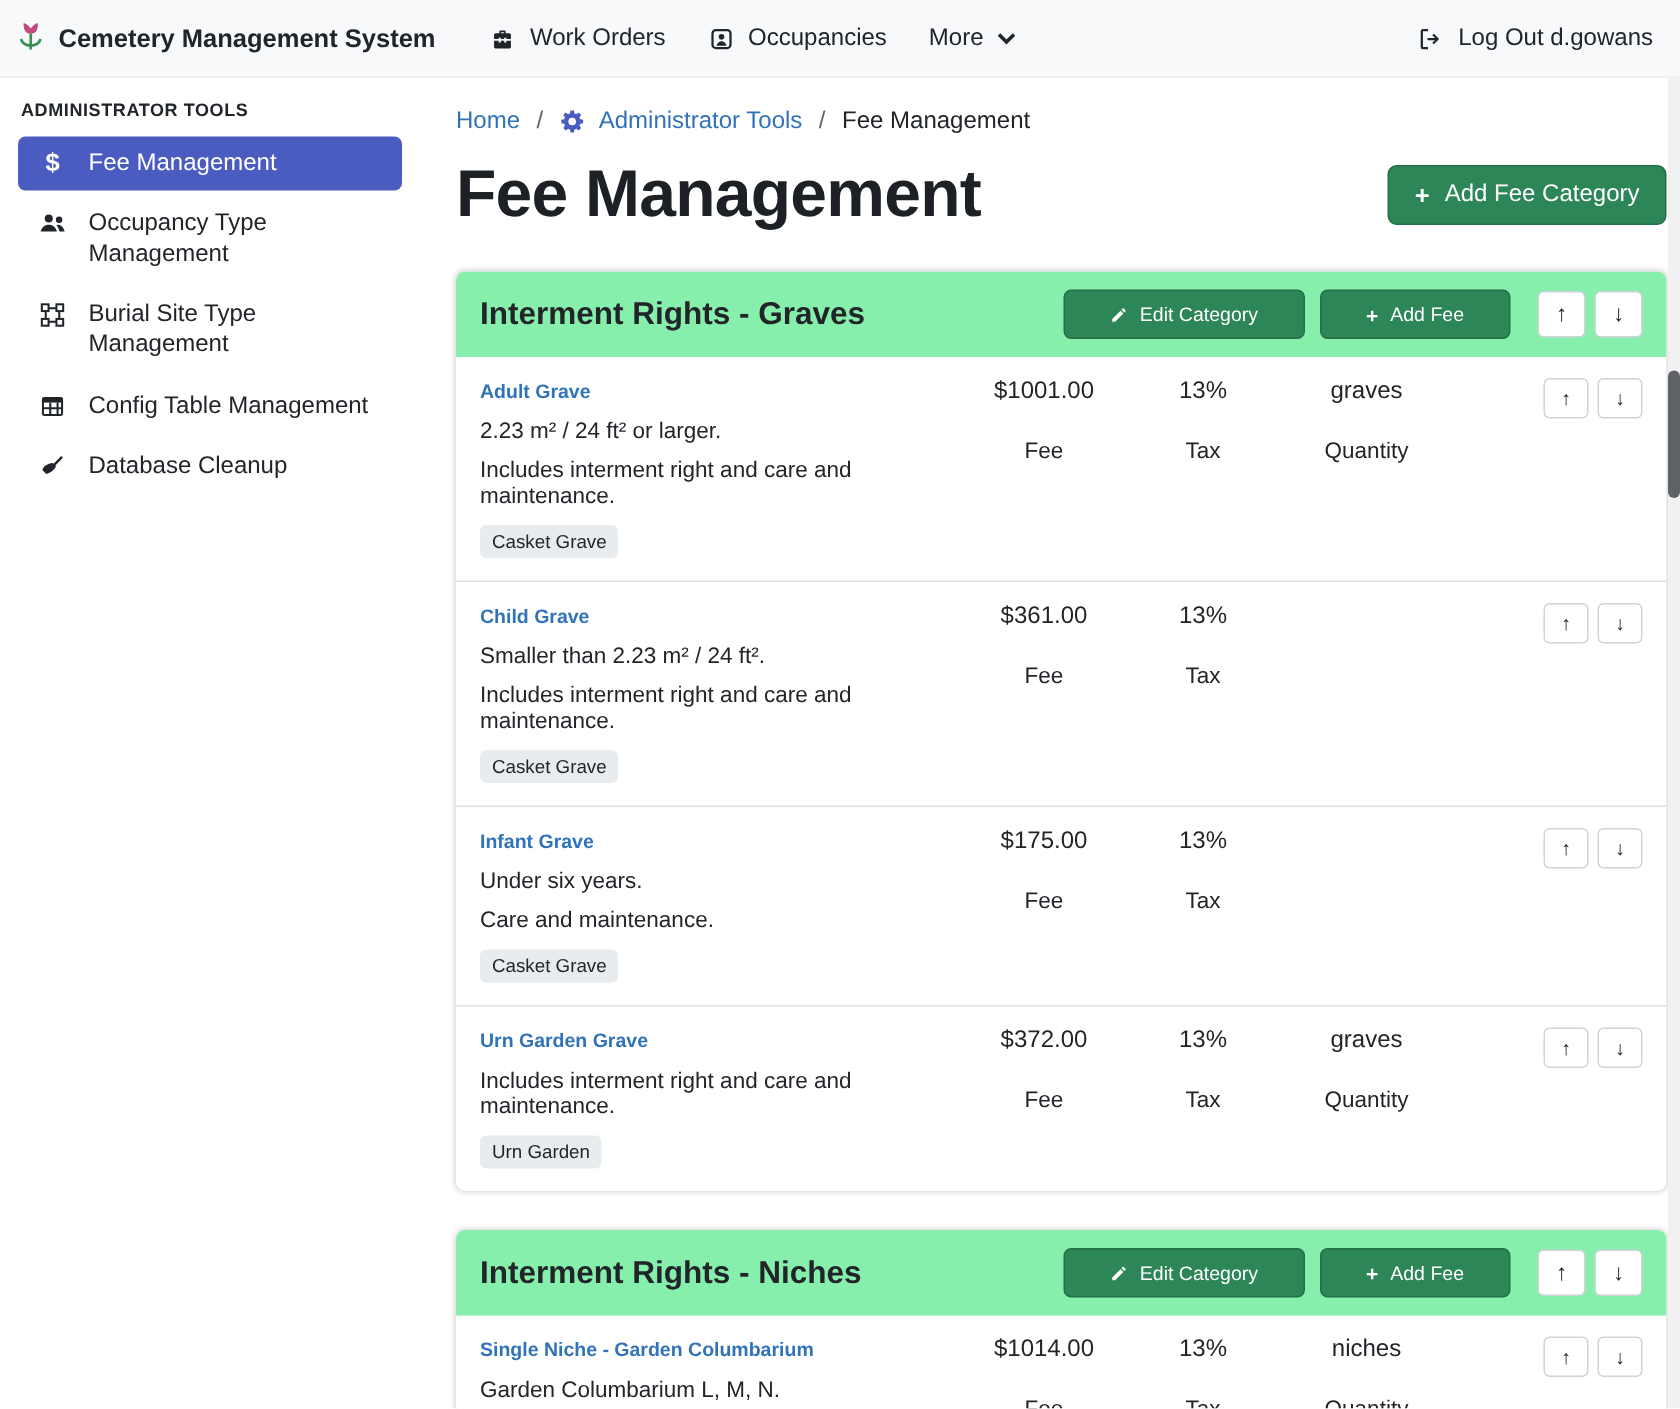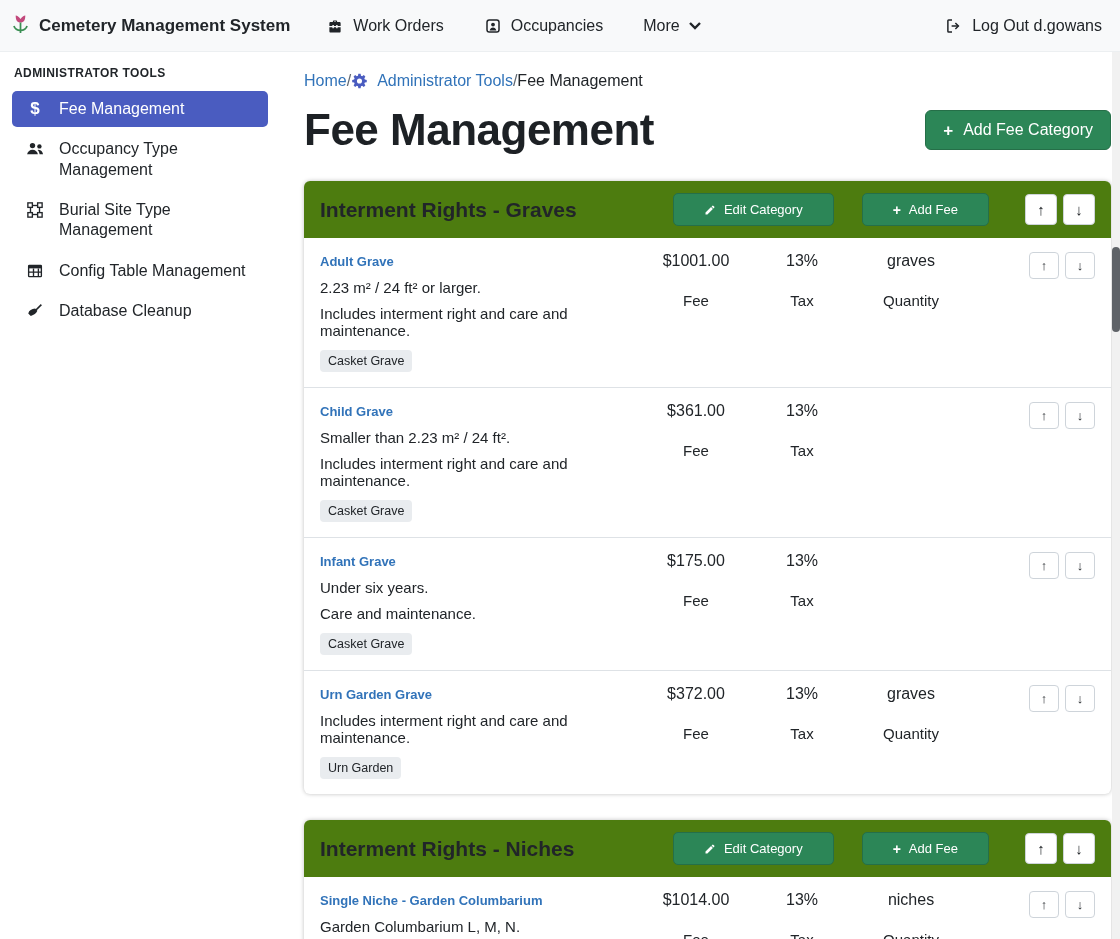--- a/index.html
+++ b/index.html
@@ -16,58 +16,58 @@
     width:1120px;height:939px;overflow:hidden;
   }
   .app{width:1120px;height:939px;position:relative;overflow:hidden;}
 
   
   .navbar{
     height:52px;background:#f8f9fa;display:flex;align-items:center;
     padding:0 18px 0 10px;border-bottom:1px solid #eceff1;
   }
   .brand{display:flex;align-items:center;gap:8px;font-weight:700;font-size:17px;margin-right:36px;white-space:nowrap;}
-  .nav-links{display:flex;align-items:center;gap:40px;}
+  .nav-links{display:flex;align-items:center;gap:28px;}
   .nav-link{display:flex;align-items:center;gap:9px;font-size:16px;color:#212529;cursor:pointer;white-space:nowrap;background:none;border:none;font-family:inherit;}
   .spacer{flex:1;}
   .logout{display:flex;align-items:center;gap:9px;font-size:16px;cursor:pointer;background:none;border:none;font-family:inherit;color:#212529;white-space:nowrap;}
   .nav-ico{display:inline-flex;align-items:center;}
 
   
   .layout{display:flex;height:887px;}
   .sidebar{width:280px;flex:none;padding-top:14px;background:#fff;}
   .sidebar-header{font-size:12px;font-weight:700;letter-spacing:.4px;color:#212529;padding:0 14px 11px;}
   .side-item{
     display:flex;gap:13px;align-items:flex-start;margin:0 12px 4px 12px;
     padding:8px 10px 8px 12px;border-radius:5px;font-size:16px;line-height:1.27;cursor:pointer;
   }
   .side-item .s-ico{width:22px;flex:none;display:flex;justify-content:center;margin-top:1px;}
   .side-item.active{background:var(--accent);color:#fff;}
   .dollar{font-weight:700;font-size:17px;line-height:1;}
 
   
   .main{flex:1;padding:16px 9px 0 24px;overflow:hidden;}
-  .breadcrumb{display:flex;align-items:center;font-size:16px;padding-top:4px;}
+  .breadcrumb{display:flex;align-items:center;gap:11px;font-size:16px;padding-top:4px;}
   .crumb-link{color:var(--link);text-decoration:none;display:flex;align-items:center;gap:8px;}
   .crumb-sep{color:#5f6771;}
   .crumb-current{color:#212529;}
   .gear-wrap{color:var(--accent);display:inline-flex;}
 
   .title-row{display:flex;justify-content:space-between;align-items:center;margin-top:15px;}
   .page-title{font-size:44px;font-weight:600;letter-spacing:-.5px;color:#1d2125;}
   .btn-add-cat{
     background:var(--green);color:#fff;border:1px solid var(--green-border);
     border-radius:6px;font-size:16px;font-family:inherit;padding:10px 17px;
     display:flex;align-items:center;gap:10px;cursor:pointer;
   }
   .plus{font-weight:700;font-size:17px;line-height:1;}
 
   
   .card{margin-top:26px;border-radius:6px;background:#fff;box-shadow:0 0 4px rgba(0,0,0,.25);overflow:hidden;}
-  .card-header{background:#4d7c0f;padding:12px 16px;display:flex;align-items:center;gap:28px;}
+  .card-header{background:#86efac;padding:12px 16px;display:flex;align-items:center;gap:10px;}
   .card-title{flex:1;font-size:21px;font-weight:600;}
   .btn-green-sm{
     background:var(--green);color:#fff;border:1px solid var(--green-border);
     border-radius:5px;font-size:13px;font-family:inherit;padding:8px 30px;
     display:inline-flex;align-items:center;gap:8px;cursor:pointer;white-space:nowrap;
   }
   .btn-green-sm .plus{font-size:14px;}
   .arrow-group{display:flex;gap:6px;margin-left:8px;}
   .btn-arrow{
     background:#fff;border:1px solid #ced4da;border-radius:4px;width:32px;height:31px;

